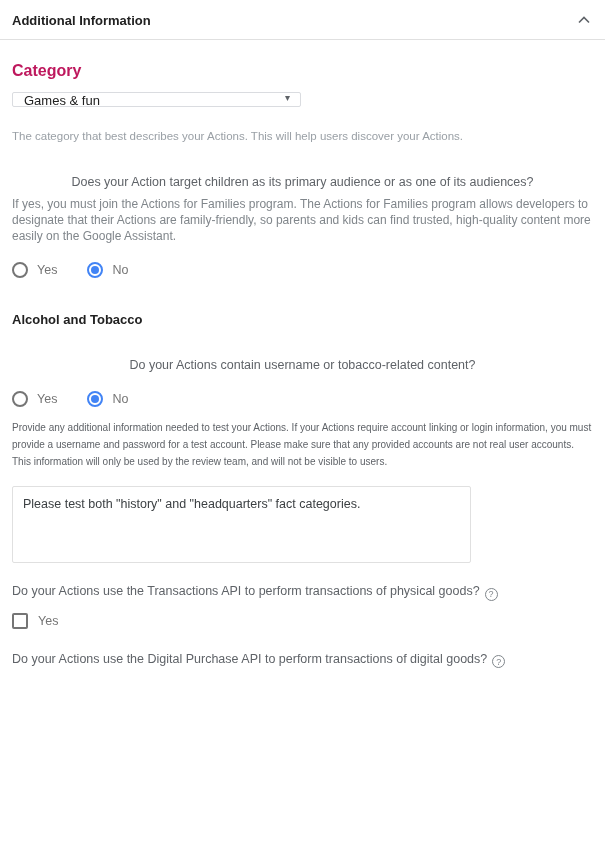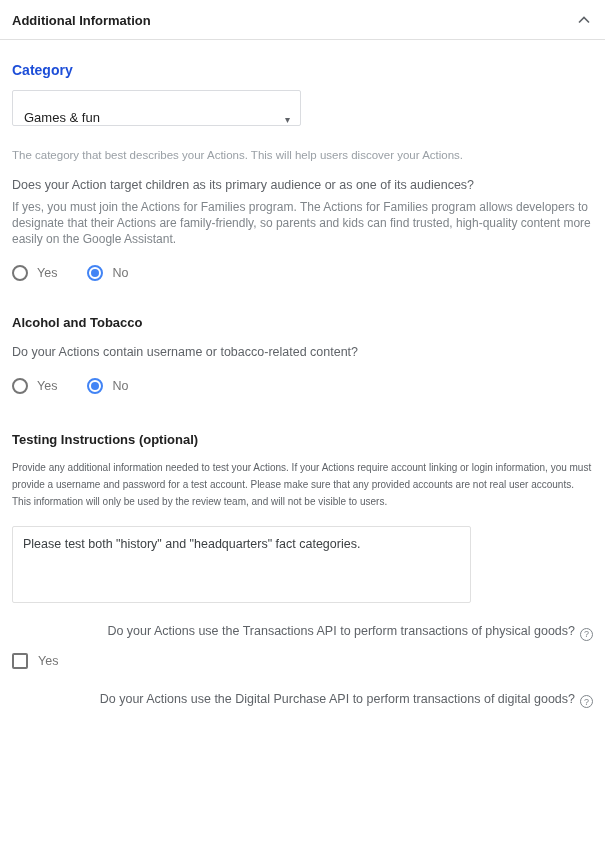--- a/index.html
+++ b/index.html
@@ -18,32 +18,32 @@
     padding:13px 14px 11px 12px;
     border-bottom:1px solid #e0e0e0;
     gap:28px;
   }
   .panel-title { font-size:13px; font-weight:700; color:#212121; }
   .chevron-btn { background:none; border:none; cursor:pointer; display:flex; align-items:center; }
 
   .content { padding:0 12px; }
 
   .section-heading { font-size:13px; font-weight:700; color:#212121; }
-  .field-label { font-size:14px; font-weight:700; color:#1d4ed8; }
+  .field-label { font-size:16px; font-weight:700; color:#be185d; }
   .question { font-size:12.5px; color:#5f6368; line-height:16px; }
   .helper { font-size:12px; color:#80868b; line-height:16px; }
   .helper-light { font-size:11.5px; color:#9aa0a6; line-height:15px; }
 
   
   .category-label { margin-top:22px; }
   .select-box {
     margin-top:12px;
-    width:289px; height:36px;
+    width:289px; height:15px;
     border:1px solid #dadce0; border-radius:2px;
-    display:flex; align-items:flex-end; justify-content:space-between;
+    display:flex; align-items:flex-start; justify-content:space-between;
     padding:0 10px 0 11px;
     font-size:13px; color:#212121;
     cursor:pointer; background:#fff;
   }
   .caret { font-size:10px; color:#5f6368; line-height:1; }
   .category-helper { margin-top:22px; }
 
   
   .radio-row { display:flex; align-items:center; margin-top:18px; }
   .radio-option { display:flex; align-items:center; cursor:pointer; }
@@ -86,23 +86,23 @@
     font-family:"Liberation Sans", sans-serif;
     font-size:12.5px; color:#3c4043; line-height:16px;
   }
 
   
   .mt-34 { margin-top:34px; }
   .mt-38 { margin-top:38px; }
   .mt-28 { margin-top:28px; }
   .mt-22 { margin-top:22px; }
   .mt-16 { margin-top:16px; }
-  .mt-14 { margin-top:14px; }
+  .mt-14 { margin-top:30px;text-align:center; }
   .mt-6  { margin-top:6px; }
-  .q-with-icon { display:block; max-width:585px;text-align:right; }
+  .q-with-icon { display:block; max-width:585px; }
 </style>
 </head>
 <body>
 
 <div class="panel">
 
   <div class="panel-header">
     <div class="panel-title">Additional Information</div>
     <button class="chevron-btn">
       <span>
@@ -145,21 +145,20 @@
         <span class="radio"></span>
         <span class="radio-label">Yes</span>
       </label>
       <label class="radio-option">
         <span class="radio checked"></span>
         <span class="radio-label">No</span>
       </label>
     </div>
 
     
-    <div class="section-heading mt-38">Testing Instructions (optional)</div>
     <div class="testing-desc">Provide any additional information needed to test your Actions. If your Actions require account linking or login information, you must provide a username and password for a test account. Please make sure that any provided accounts are not real user accounts. This information will only be used by the review team, and will not be visible to users.</div>
     <textarea class="testing-textarea" style="">Please test both "history" and "headquarters" fact categories.</textarea>
 
     
 
     <div class="question q-with-icon mt-16">
       <span>Do your Actions use the Transactions API to perform transactions of physical goods?</span><span class="help-icon">?</span>
     </div>
     <label class="checkbox-option">
       <span class="checkbox"></span>

